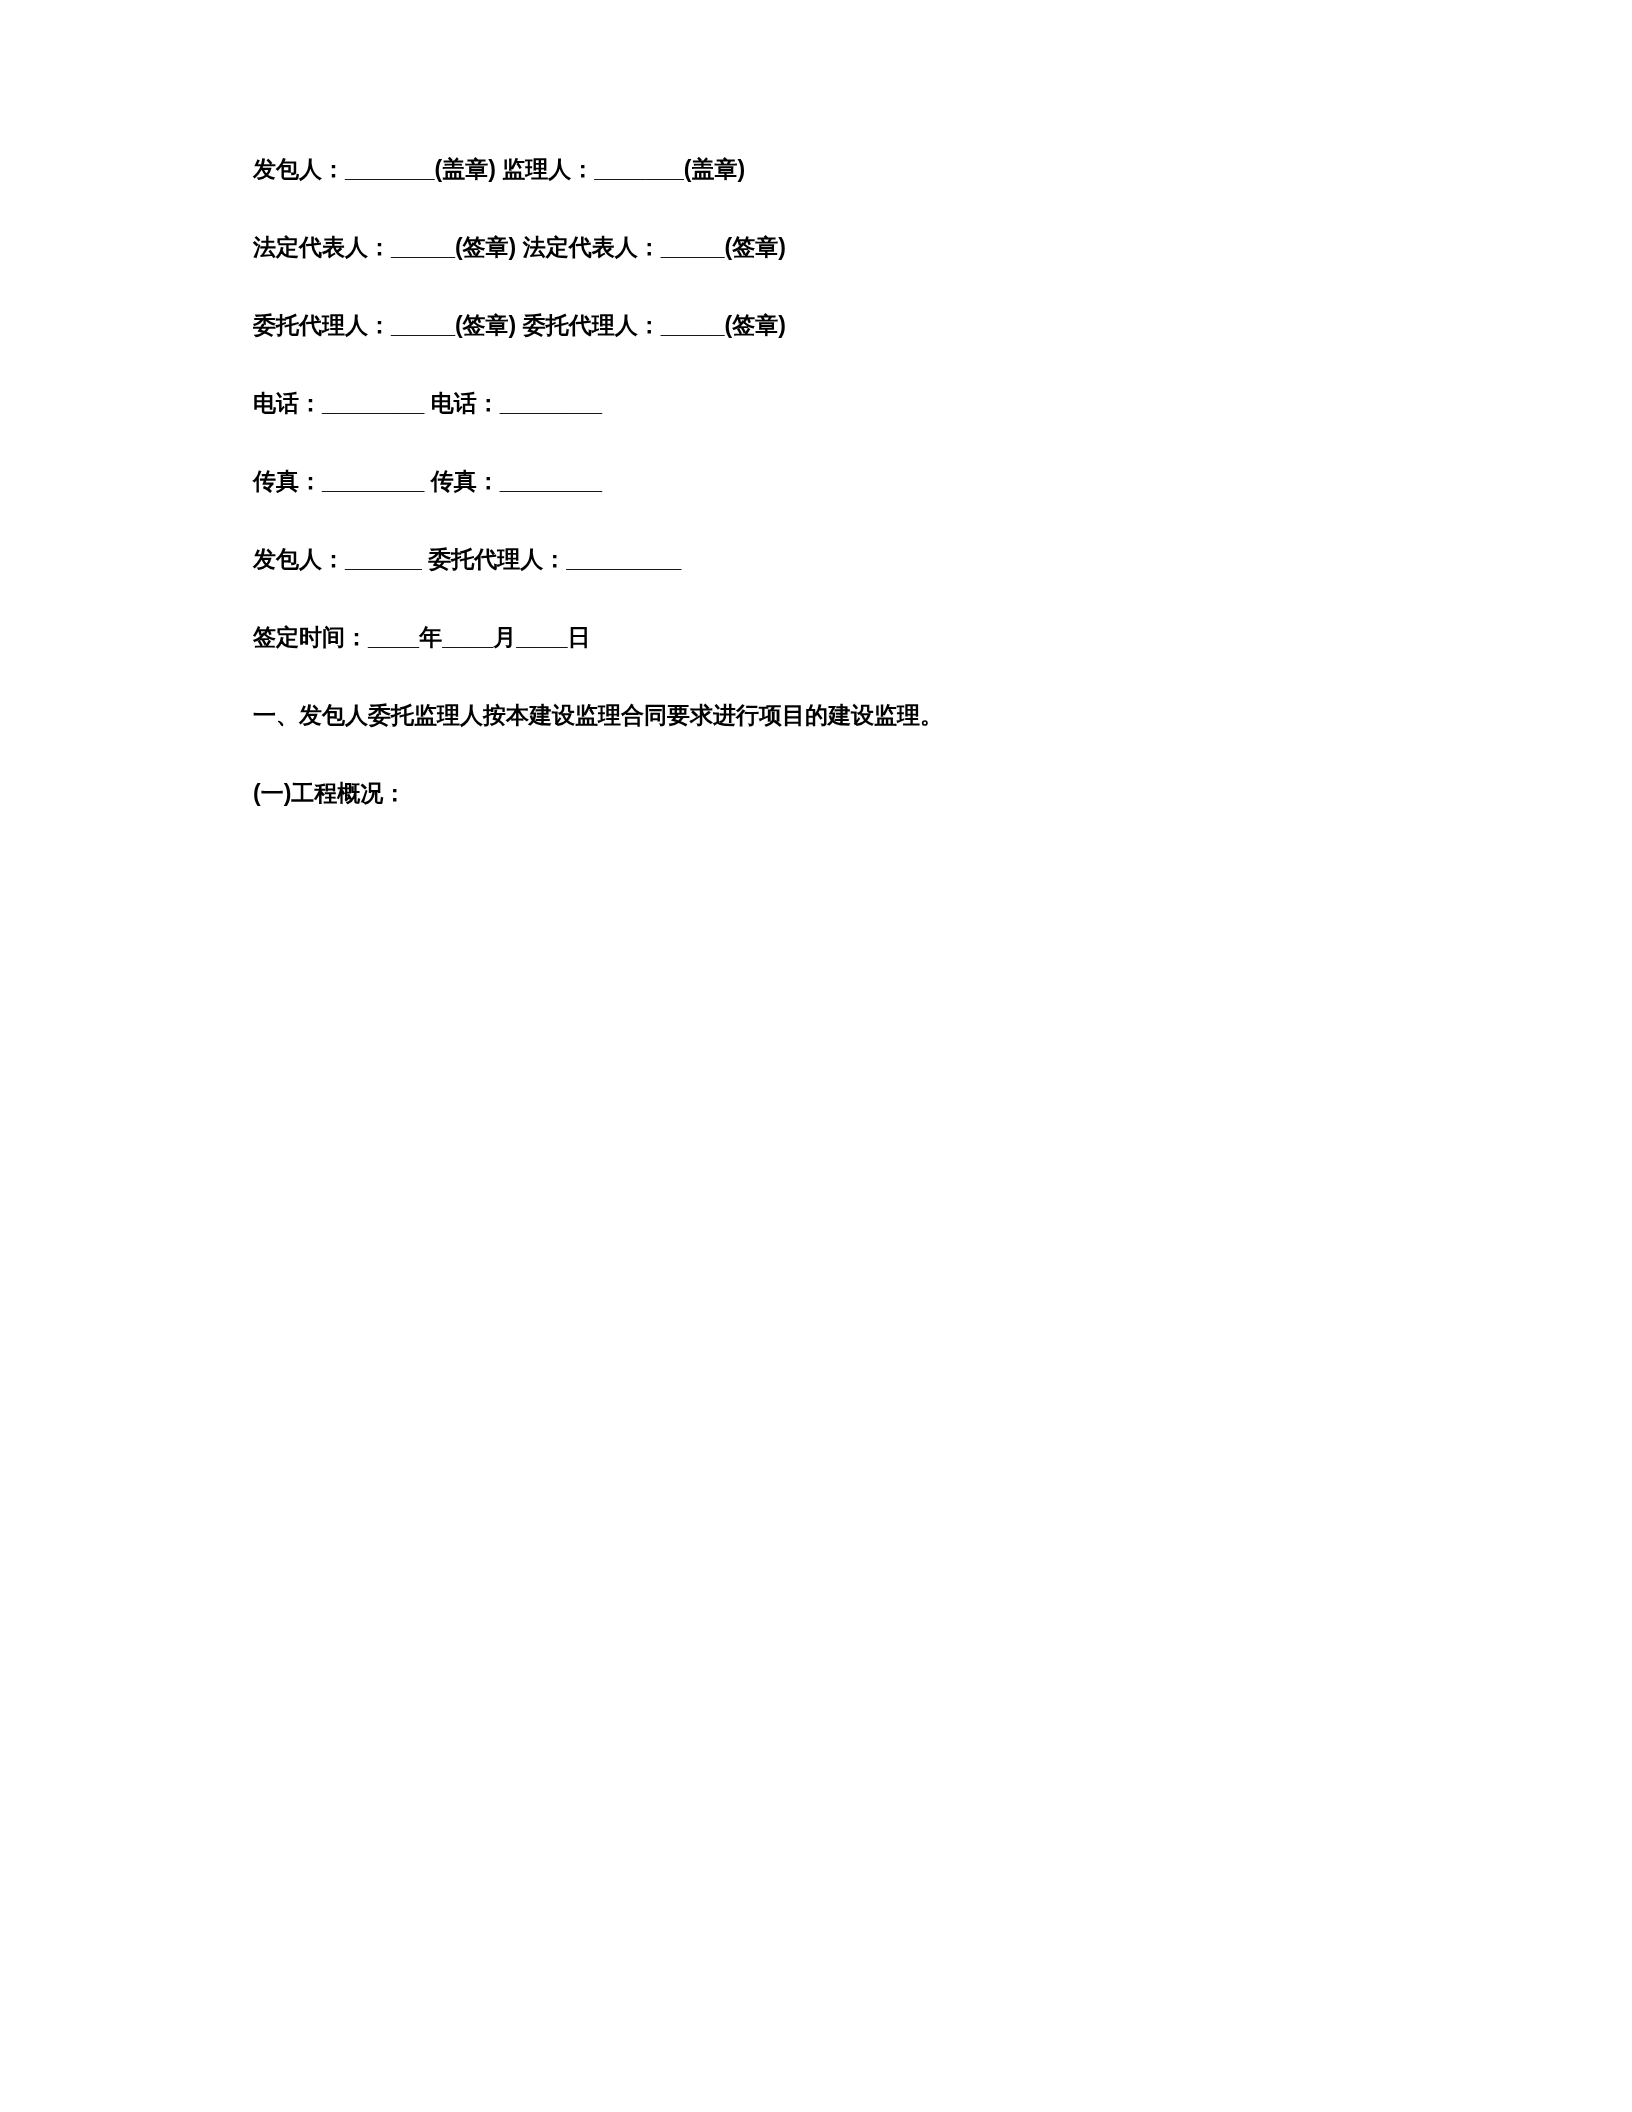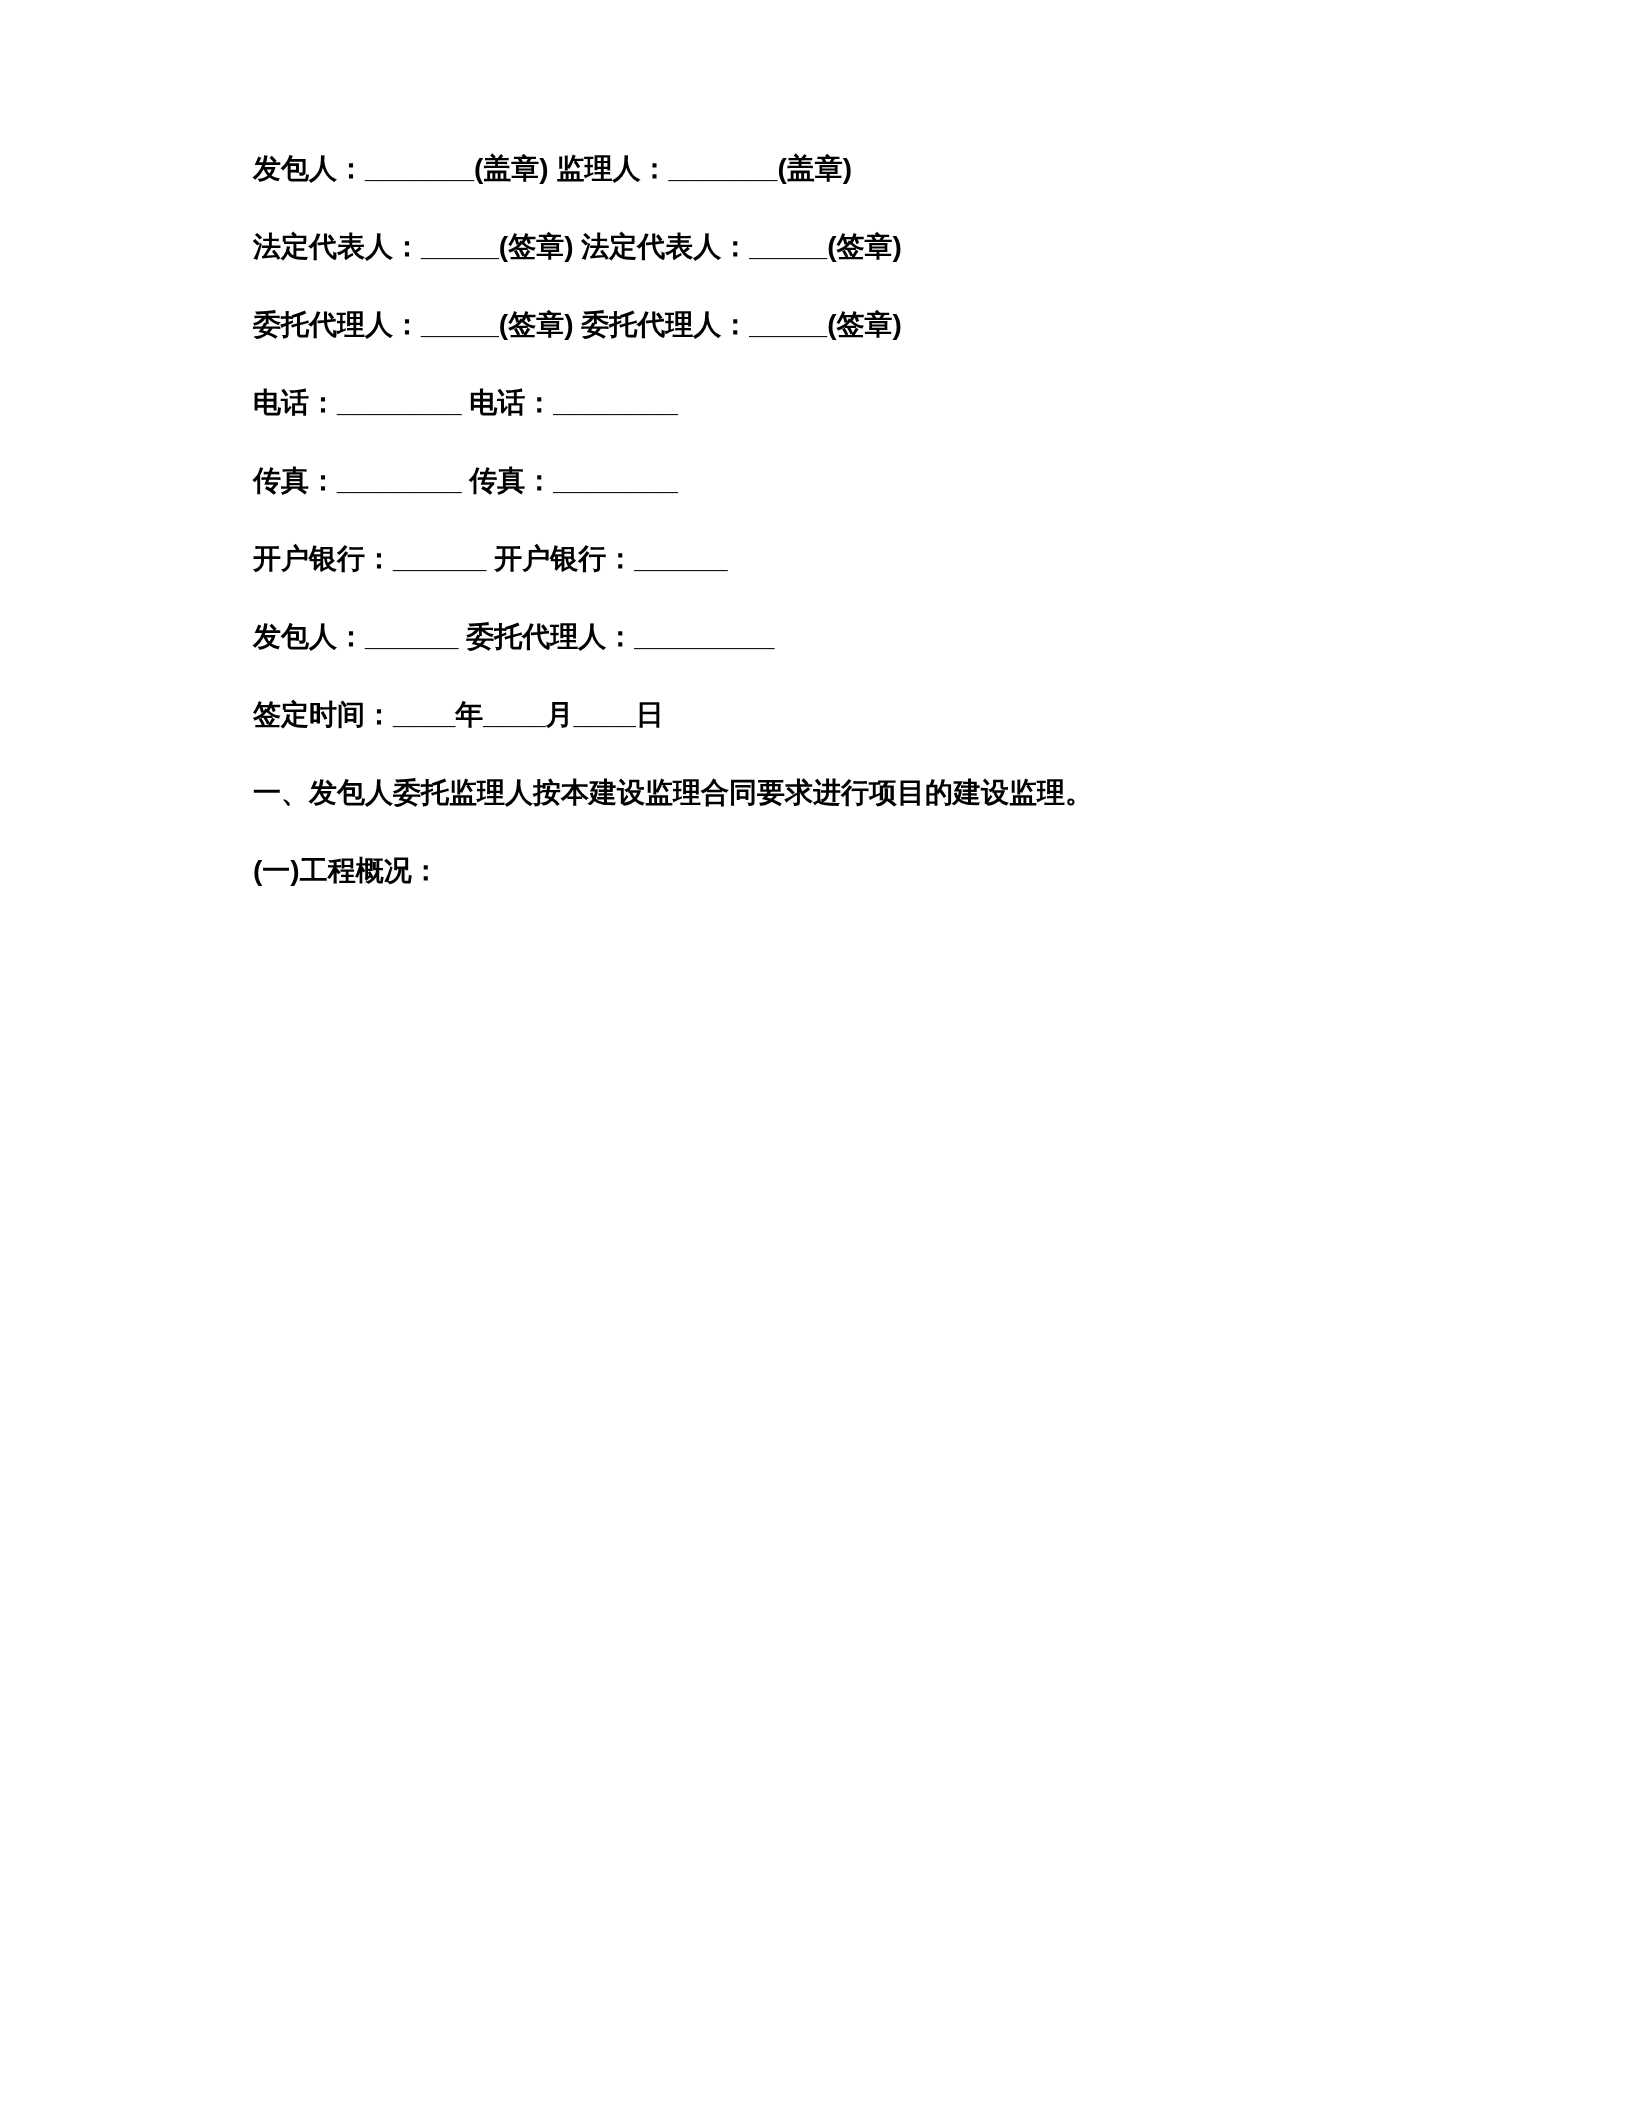--- a/index.html
+++ b/index.html
@@ -10,21 +10,21 @@
     .page {
       position: relative;
       width: 1632px;
       height: 2112px;
       background: #ffffff;
       box-sizing: border-box;
       padding: 140px 172px 0 178px;
       overflow: hidden;
       font-family: "Liberation Sans", "DejaVu Sans", sans-serif;
       font-weight: 700;
-      font-size: 28px;
+      font-size: 23px;
       color: #000000;
     }
     .doc-body {
       width: 100%;
     }
     .doc-body p {
       margin: 0 0 20px 0;
       line-height: 58px;
       text-indent: 75px;
       word-break: normal;
@@ -34,19 +34,18 @@
 </head>
 <body>
 
 <div class="page">
   <div class="doc-body">
     <p>发包人：_______(盖章) 监理人：_______(盖章)</p>
     <p>法定代表人：_____(签章) 法定代表人：_____(签章)</p>
     <p>委托代理人：_____(签章) 委托代理人：_____(签章)</p>
     <p>电话：________ 电话：________</p>
     <p>传真：________ 传真：________</p>
-    <p>开户银行：______ 开户银行：______</p>
     <p>发包人：______ 委托代理人：_________</p>
     <p>签定时间：____年____月____日</p>
     <p>一、发包人委托监理人按本建设监理合同要求进行项目的建设监理。</p>
     <p>(一)工程概况：</p>
   </div>
 </div>
 
 </body></html>

